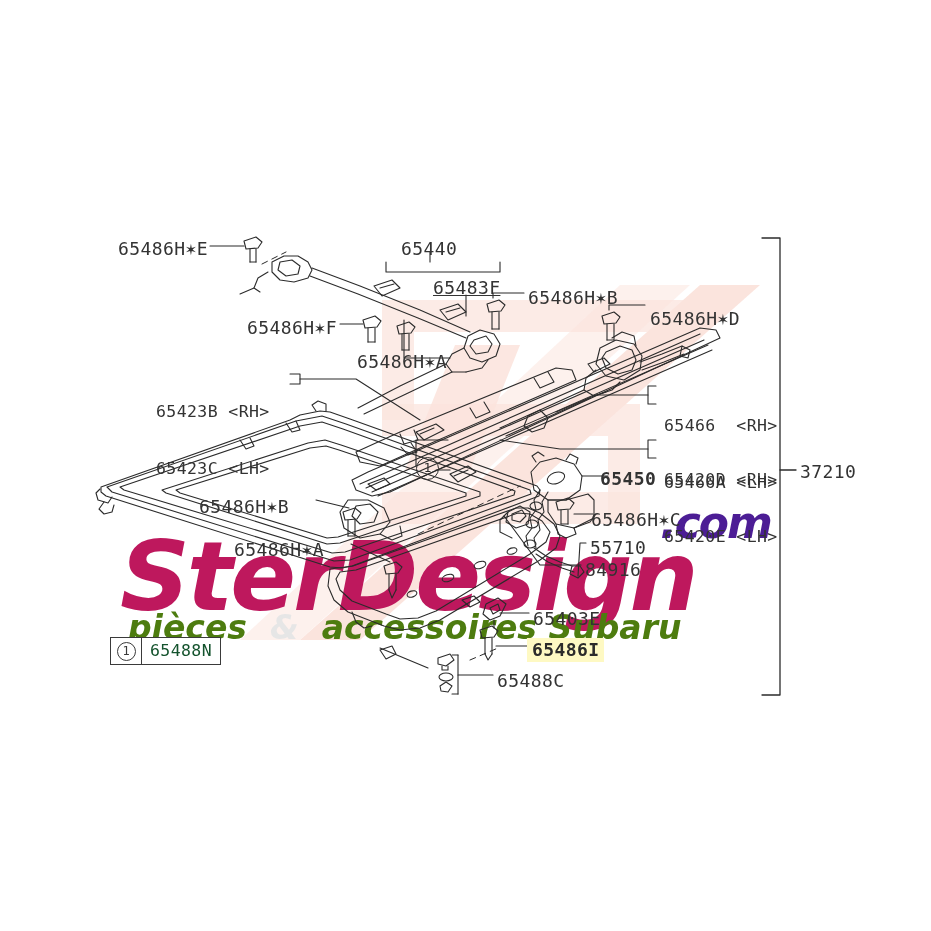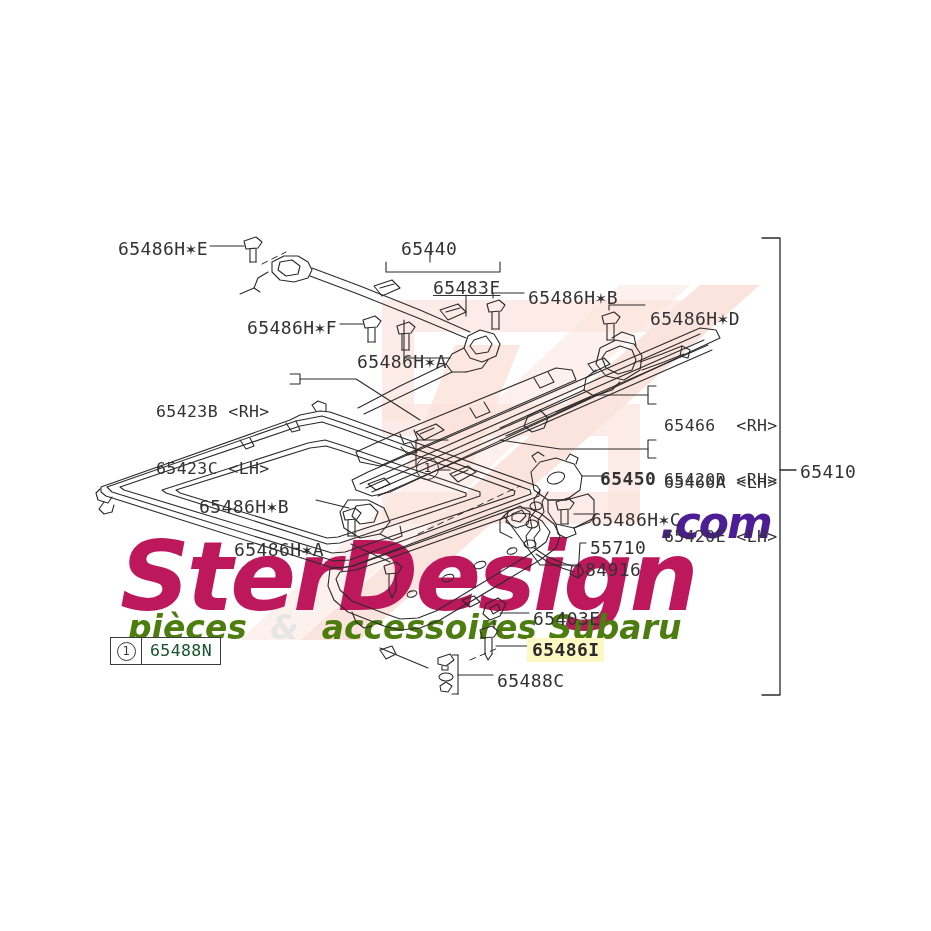--- a/index.html
+++ b/index.html
@@ -451,21 +451,21 @@
 
   <div id="labels-root">
 
     <div class="lbl" style="left:118px; top:238px;">65486H✶E</div>
     <div class="lbl" style="left:401px; top:238px;">65440</div>
     <div class="lbl" style="left:433px; top:277px;text-decoration:underline;">65483F</div>
     <div class="lbl" style="left:528px; top:287px;">65486H✶B</div>
     <div class="lbl" style="left:650px; top:308px;">65486H✶D</div>
     <div class="lbl" style="left:247px; top:317px;">65486H✶F</div>
     <div class="lbl" style="left:357px; top:351px;">65486H✶A</div>
-    <div class="lbl" style="left:800px; top:461px;">65410</div>
+    <div class="lbl" style="left:800px; top:461px;">37210</div>
     <div class="lbl" style="left:600px; top:468px;font-weight:bold;">65450</div>
     <div class="lbl" style="left:199px; top:496px;">65486H✶B</div>
     <div class="lbl" style="left:591px; top:509px;">65486H✶C</div>
     <div class="lbl" style="left:590px; top:537px;">55710</div>
     <div class="lbl" style="left:234px; top:539px;">65486H✶A</div>
     <div class="lbl" style="left:585px; top:559px;">84916</div>
     <div class="lbl" style="left:533px; top:608px;">65403E</div>
     <div class="lbl hl" style="left:527px; top:638px;">65486I</div>
     <div class="lbl" style="left:497px; top:670px;">65488C</div>
 

